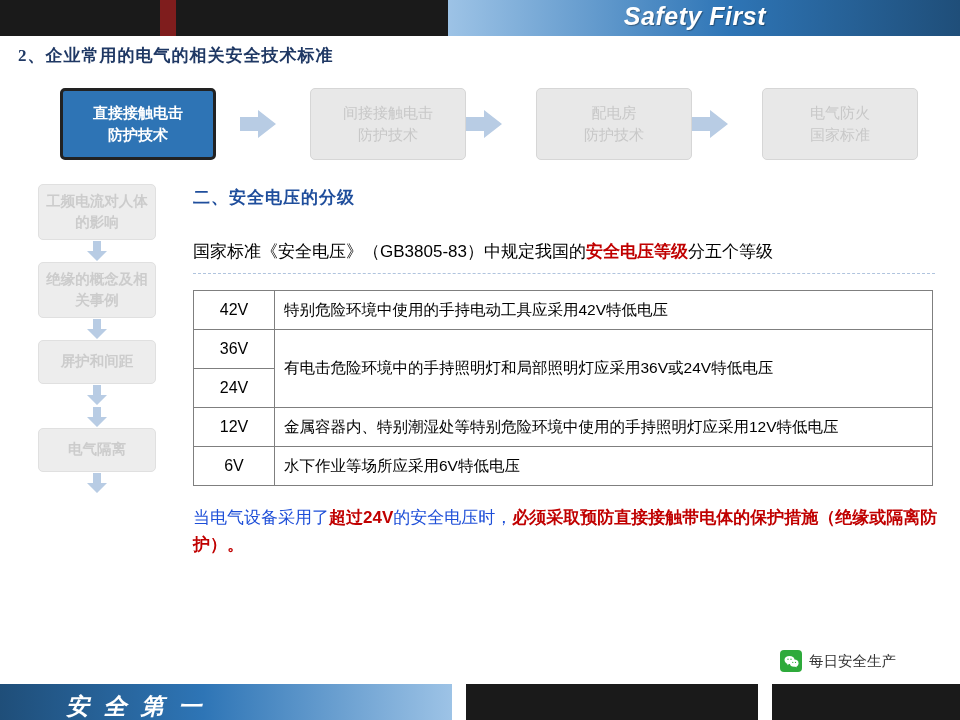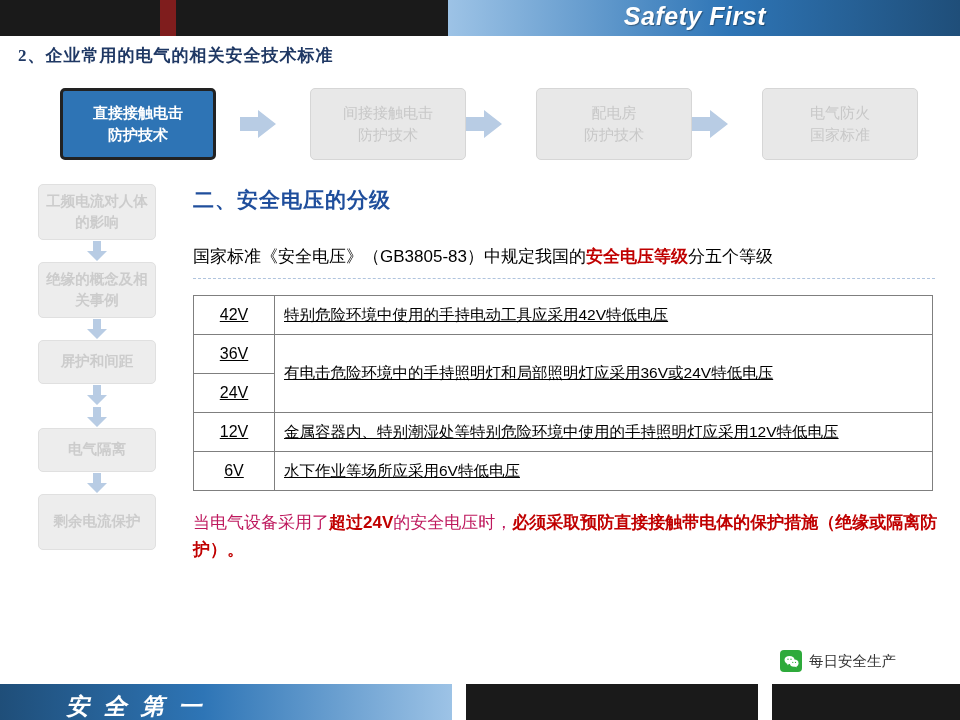--- a/index.html
+++ b/index.html
@@ -143,21 +143,21 @@
   }
   .lf-arrow svg { display: block; }
 
   
   .main {
     position: absolute;
     left: 193px; top: 186px;
     width: 745px;
   }
   .sec-title {
-    font-size: 21px;
+    font-size: 17px;
     font-weight: bold;
     color: #1f4e9c;
     letter-spacing: 1px;
     margin: 0 0 30px 0;
   }
   .lead {
     font-size: 17px;
     color: #000000;
     margin: 0 0 4px 0;
     line-height: 1.5;
@@ -177,40 +177,39 @@
     border-collapse: collapse;
     width: 740px;
     table-layout: fixed;
     font-size: 15.5px;
   }
   table.volt td {
     border: 1px solid #7f7f7f;
     padding: 7px 9px;
     vertical-align: middle;
     line-height: 1.5;
-    text-decoration: underline;
   }
   td.vcol {
     width: 62px;
     text-align: center;
     font-size: 16px;
   }
 
   .closing {
     margin-top: 18px;
     font-size: 17px;
     line-height: 1.6;
     color: #1f3864;
   }
   .closing .red {
     color: #c00000;
     font-weight: bold;
   }
   .closing .blue {
-    color: #be185d;
+    color: #1d4ed8;
     text-align: right;
   }
 
   
   .footer {
     position: absolute;
     left: 0; bottom: 0;
     width: 960px; height: 36px;
   }
   .footer .grad {
@@ -346,23 +345,20 @@
 
   <div class="lf-item inactive small">
     <span>电气隔离</span>
   </div>
   <div class="lf-arrow">
     <svg width="20" height="20" viewBox="0 0 20 20">
         <polygon points="6,0 14,0 14,10 20,10 10,20 0,10 6,10" fill="#b8cce4"></polygon>
       </svg>
   </div>
 
-  <div class="lf-item inactive">
-    <span>剩余电流保护</span>
-  </div>
 </div>
 
 <div class="main">
 
   <div class="sec-title">二、安全电压的分级</div>
 
   <p class="lead">
     <span>国家标准《安全电压》（GB3805-83）中规定我国的</span><span class="hl">安全电压等级</span><span>分五个等级</span>
   </p>
 

